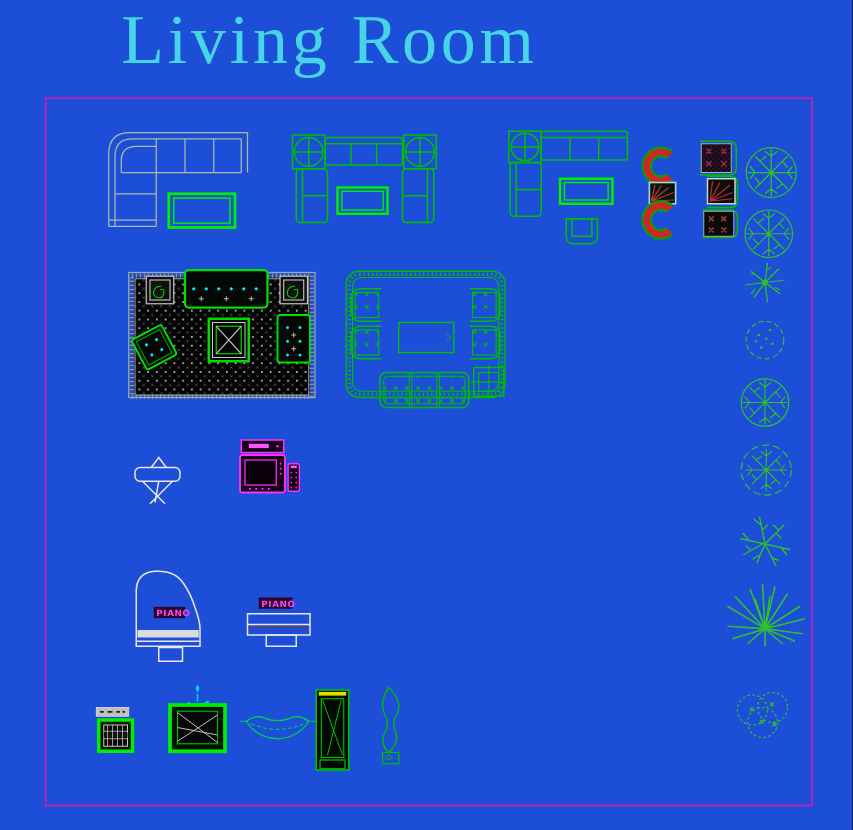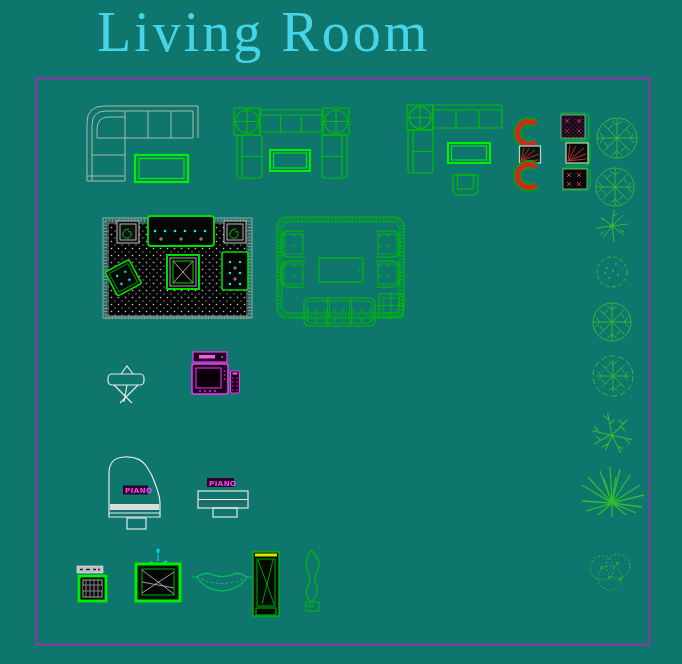--- a/index.html
+++ b/index.html
@@ -1,16 +1,16 @@
 <!DOCTYPE html>
 <html><head>
 <meta charset="utf-8">
 <style>
   html,body{margin:0;padding:0;background:#000;}
-  .canvas{position:relative;width:682px;height:664px;background:#0f766e;overflow:hidden;
+  .canvas{position:relative;width:682px;height:664px;background:#1d4ed8;overflow:hidden;
           font-family:"Liberation Sans",sans-serif;}
   .title{position:absolute;left:97px;top:0px;width:400px;height:72px;
          font-family:"Liberation Serif","DejaVu Serif",serif;
          font-size:56px;letter-spacing:3px;color:#46D4E6;white-space:nowrap;}
   svg{position:absolute;left:0;top:0;}
   svg text{font-family:"DejaVu Sans",sans-serif;font-weight:bold;}
   .dim{stroke:#A8BCA8;fill:none;stroke-width:1;}
   .g1{stroke:#00BE00;fill:none;stroke-width:1.2;}
   .gb{stroke:#00EE00;fill:none;}
   .wht{stroke:#E8E8E8;fill:none;stroke-width:1.2;}

